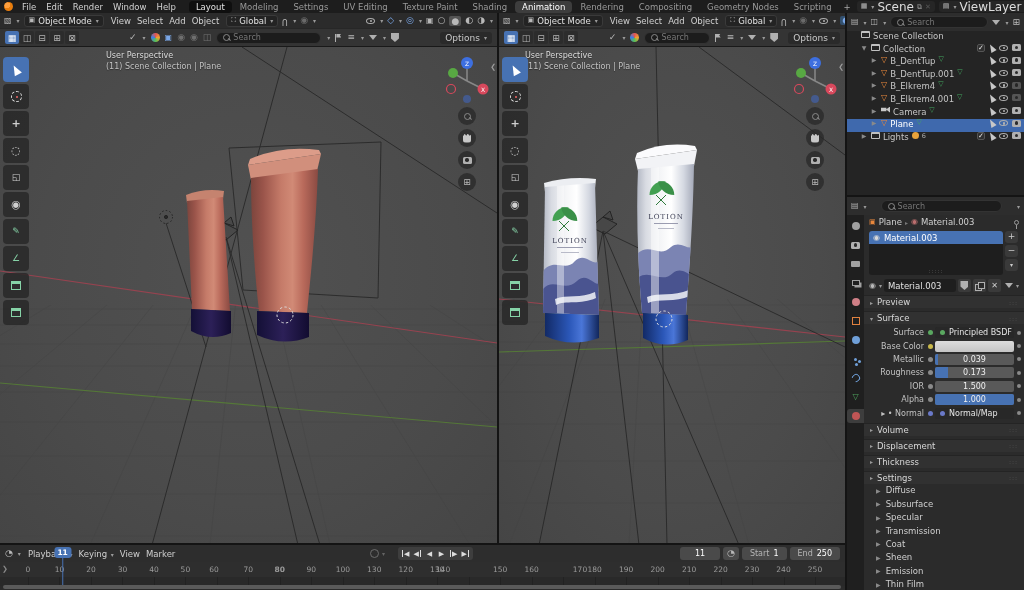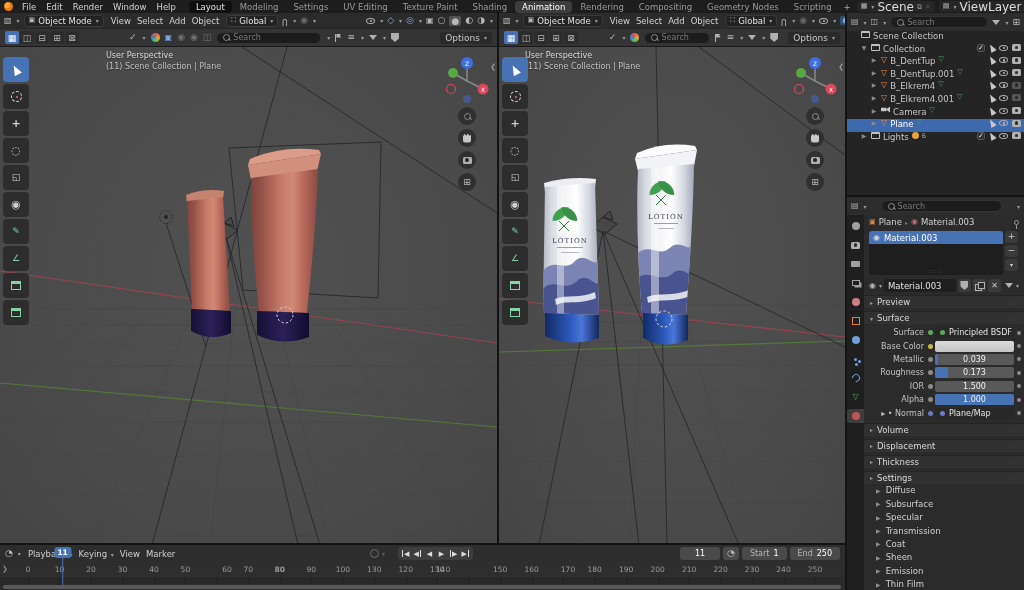--- a/index.html
+++ b/index.html
@@ -905,21 +905,21 @@
               <span class="fill" style="width: 100%;"></span>
               <span class="val">1.000</span>
             </span>
             <span class="keydot"></span>
           </div>
           <div class="prow">
             <span class="plabel">▸ • Normal</span>
             <span class="sockdot" style="background: rgb(106, 121, 200);"></span>
             <span class="pfield dark">
               <span style="width: 5px; height: 5px; border-radius: 50%; background: rgb(106, 121, 200);"></span>
-              <span>Plane/Map</span>
+              <span>Normal/Map</span>
             </span>
             <span class="keydot"></span>
           </div>
         </div>
       <div id="bottom-panels">
           <div class="panelhd">
             <span class="exp" style="font-size: 6px; color: rgb(153, 153, 153);">▸</span>
             <span>Volume</span>
             <span class="dots">:::</span>
           </div>
@@ -1015,32 +1015,32 @@
           </span>
       </div>
     </div>
     <div id="tl-ruler">
         <span class="tick" style="left: 28px;">0</span>
         <span class="tick" style="left: 59.48px;">10</span>
         <span class="tick" style="left: 90.96px;">20</span>
         <span class="tick" style="left: 122.44px;">30</span>
         <span class="tick" style="left: 153.92px;">40</span>
         <span class="tick" style="left: 185.4px;">50</span>
-        <span class="tick" style="left: 227px;">60</span>
+        <span class="tick" style="left: 214px;">60</span>
         <span class="tick" style="left: 248.36px;">70</span>
         <span class="tick" style="left: 279.84px; font-weight: bold;">80</span>
         <span class="tick" style="left: 311.32px;">90</span>
         <span class="tick" style="left: 342.8px;">100</span>
         <span class="tick" style="left: 374.28px;">130</span>
         <span class="tick" style="left: 405.76px;">120</span>
         <span class="tick" style="left: 437.24px;">130</span>
         <span class="tick" style="left: 443px;">140</span>
         <span class="tick" style="left: 500.2px;">150</span>
         <span class="tick" style="left: 531.68px;">160</span>
-        <span class="tick" style="left: 568px;">170</span>
+        <span class="tick" style="left: 580px;">170</span>
         <span class="tick" style="left: 594.64px;">180</span>
         <span class="tick" style="left: 626.12px;">190</span>
         <span class="tick" style="left: 657.6px;">200</span>
         <span class="tick" style="left: 689.08px;">210</span>
         <span class="tick" style="left: 720.56px;">220</span>
         <span class="tick" style="left: 752.04px;">230</span>
         <span class="tick" style="left: 783.52px;">240</span>
         <span class="tick" style="left: 815px;">250</span>
       </div>
     <div id="tl-tracks">

